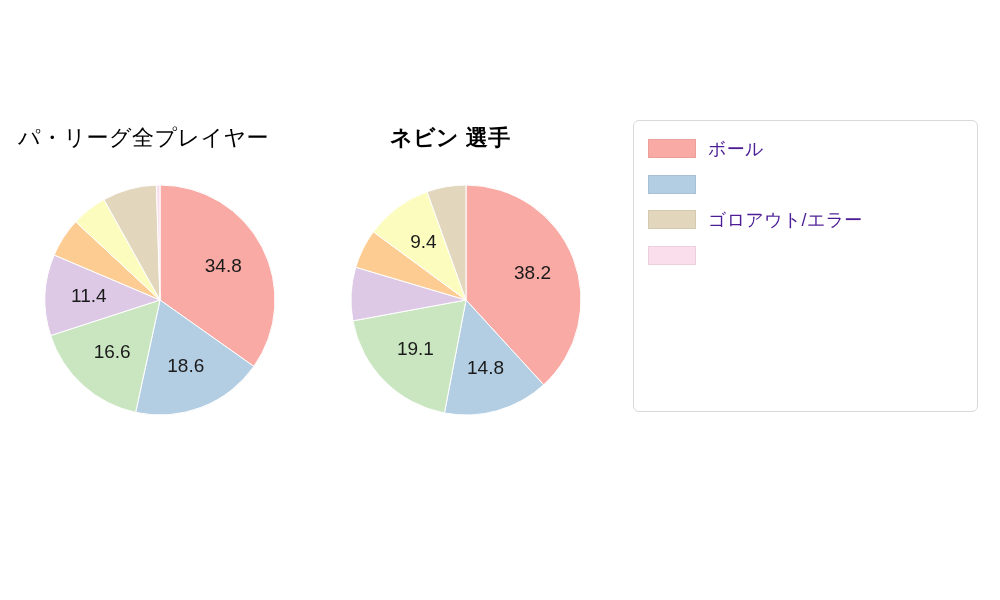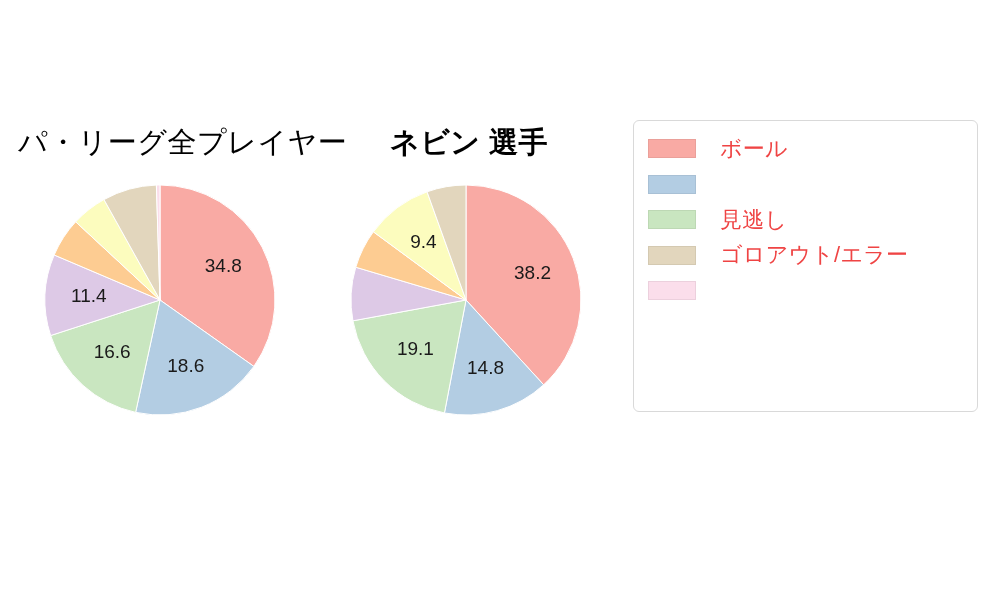--- a/index.html
+++ b/index.html
@@ -7,21 +7,21 @@
     width:1000px;height:600px;
     background:#ffffff;
     font-family:"Liberation Sans","DejaVu Sans",sans-serif;
     overflow:hidden;
     position:relative;
   }
   #canvas{position:absolute;left:0;top:0;width:1000px;height:600px;}
 
   .chart-title{
     position:absolute;
-    font-size:29px;
+    font-size:22px;
     color:#000000;
     white-space:nowrap;
     letter-spacing:0.5px;
   }
   #title-0{left:18px;top:123px;}
   #title-1{left:390px;top:123px;font-weight:bold;}
 
   .pie-wrap{position:absolute;}
   #pie-0{left:30px;top:170px;width:260px;height:260px;}
   #pie-1{left:336px;top:170px;width:260px;height:260px;}
@@ -58,23 +58,23 @@
     height:35.5px;
     padding-left:14px;
   }
   .legend-swatch{
     width:48px;height:19px;
     flex:0 0 auto;
     border:0.5px solid rgba(0,0,0,0.06);
     box-sizing:border-box;
   }
   .legend-label{
-    margin-left:24px;
-    font-size:22px;
-    color:#ef4444;
+    margin-left:12px;
+    font-size:18px;
+    color:#4c1d95;
     white-space:nowrap;
     letter-spacing:0.3px;
   }
 </style>
 </head>
 <body>
 
 <div id="canvas">
 
   <div class="chart-title" id="title-0">パ・リーグ全プレイヤー</div>
@@ -125,24 +125,20 @@
   <div id="legend">
     <div class="legend-list" id="legend-list">
         <div class="legend-item">
           <span class="legend-swatch" style="background: rgb(249, 170, 164);"></span>
           <span class="legend-label">ボール</span>
         </div>
         <div class="legend-item">
           <span class="legend-swatch" style="background: rgb(179, 205, 227);"></span>
         </div>
         <div class="legend-item">
-          <span class="legend-swatch" style="background: rgb(201, 230, 192);"></span>
-          <span class="legend-label">見逃し</span>
-        </div>
-        <div class="legend-item">
           <span class="legend-swatch" style="background: rgb(226, 214, 189);"></span>
           <span class="legend-label">ゴロアウト/エラー</span>
         </div>
         <div class="legend-item">
           <span class="legend-swatch" style="background: rgb(251, 222, 235);"></span>
         </div>
       </div>
   </div>
 
 </div>

